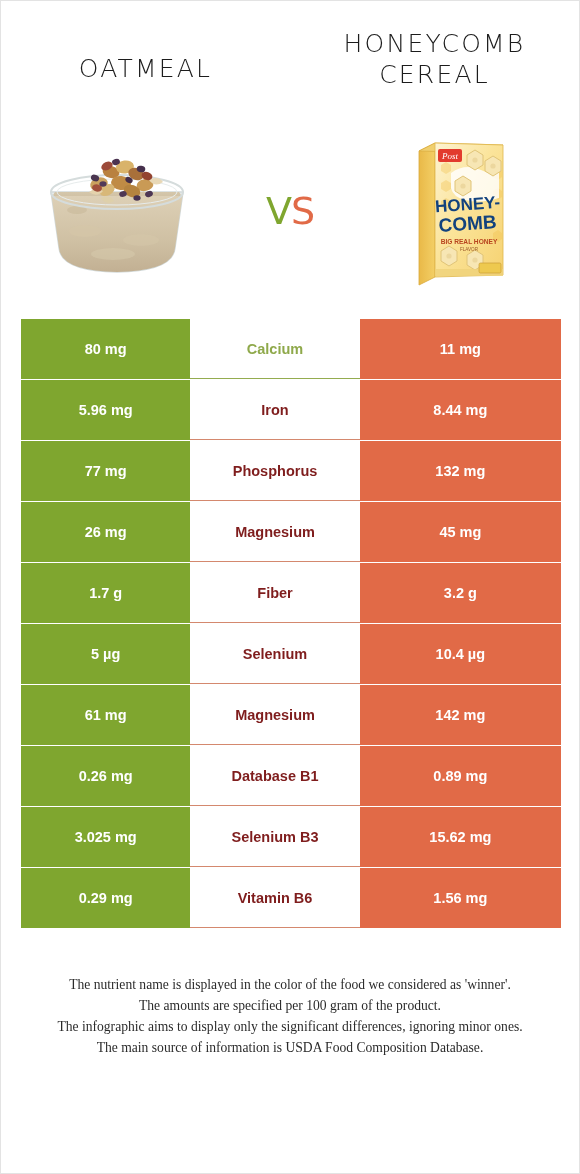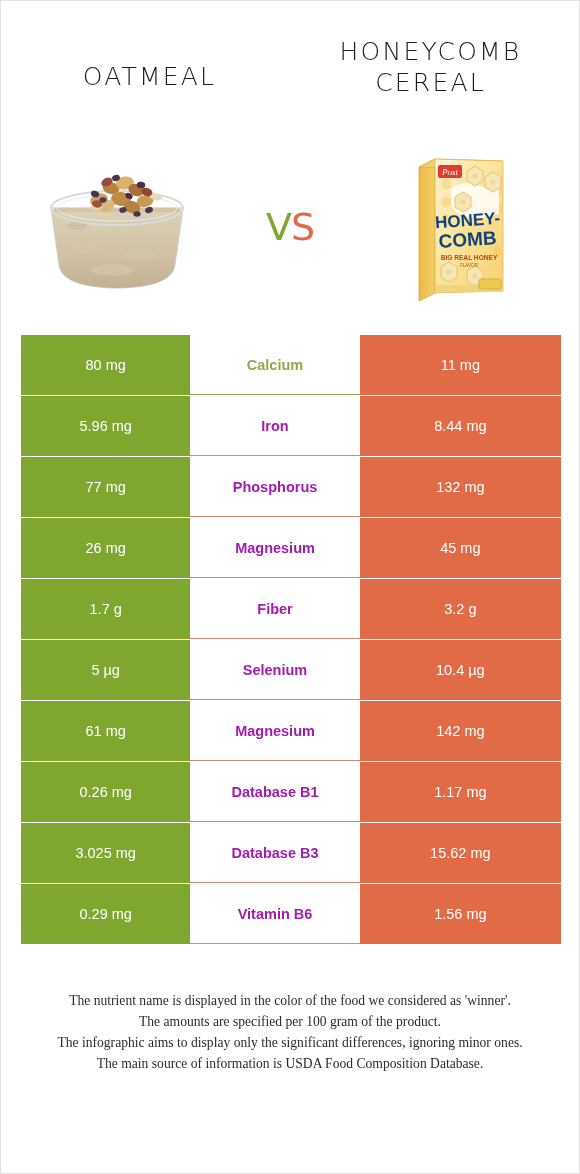--- a/index.html
+++ b/index.html
@@ -17,21 +17,21 @@
     background: #ffffff;
     border: 1px solid #e3e3e3;
     box-sizing: border-box;
     overflow: hidden;
   }
 
   
   .header {
     display: flex;
     align-items: flex-start;
-    padding: 8px;
+    padding: 0;
     height: 110px;
   }
   .header-col {
     width: 50%;
     text-align: center;
     padding-top: 28px;
     box-sizing: border-box;
   }
   .food-title {
     font-family: "DejaVu Sans", sans-serif;
@@ -83,21 +83,21 @@
   .row {
     display: flex;
     height: 60px;
     margin-bottom: 1px;
   }
   .cell {
     display: flex;
     align-items: center;
     justify-content: center;
     font-size: 14.5px;
-    font-weight: 400;
+    font-weight: 700;
     box-sizing: border-box;
   }
   .cell.left {
     width: 180px;
     background: #7FA62F;
     color: #ffffff;
   }
   .cell.right {
     width: 214px;
     background: #E16A47;
@@ -108,21 +108,21 @@
     background: #ffffff;
     font-size: 14.5px;
     font-weight: 700;
     border-bottom: 1px solid #4d7c0f;
   }
   .cell.mid.win-left {
     color: #8FA94B;
     border-bottom-color: #94ac4f;
   }
   .cell.mid.win-right {
-    color: #a21caf;
+    color: #7f1d1d;
     border-bottom-color: #d4886e;
   }
 
   
   .footnote {
     margin: 46px 26px 0 26px;
     text-align: center;
     font-family: Liberation Serif, serif;
     font-size: 13.6px;
     line-height: 1.55;
@@ -337,26 +337,26 @@
 
     <div class="row">
       <div class="cell left">61 mg</div>
       <div class="cell mid win-right">Magnesium</div>
       <div class="cell right">142 mg</div>
     </div>
 
     <div class="row">
       <div class="cell left">0.26 mg</div>
       <div class="cell mid win-right">Database B1</div>
-      <div class="cell right">1.17 mg</div>
+      <div class="cell right">0.89 mg</div>
     </div>
 
     <div class="row">
       <div class="cell left">3.025 mg</div>
-      <div class="cell mid win-right">Database B3</div>
+      <div class="cell mid win-right">Selenium B3</div>
       <div class="cell right">15.62 mg</div>
     </div>
 
     <div class="row">
       <div class="cell left">0.29 mg</div>
       <div class="cell mid win-right">Vitamin B6</div>
       <div class="cell right">1.56 mg</div>
     </div>
 
   </div>

